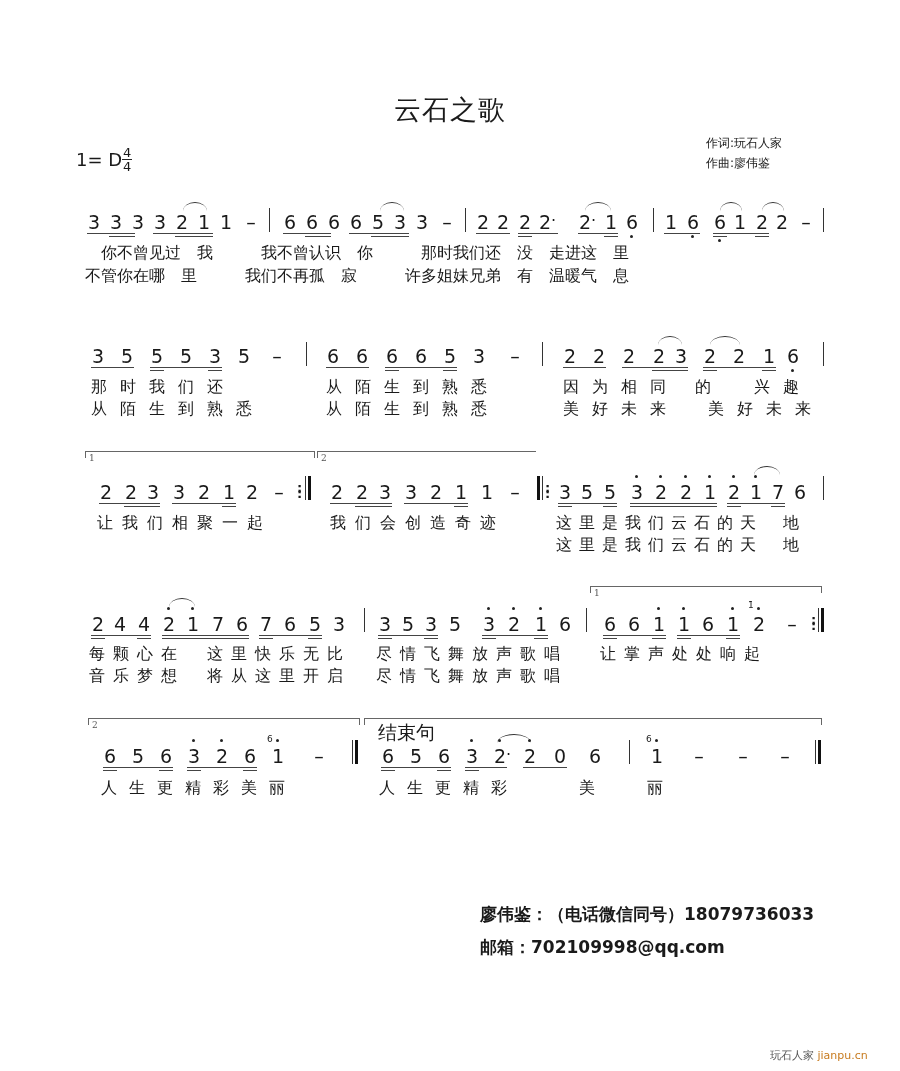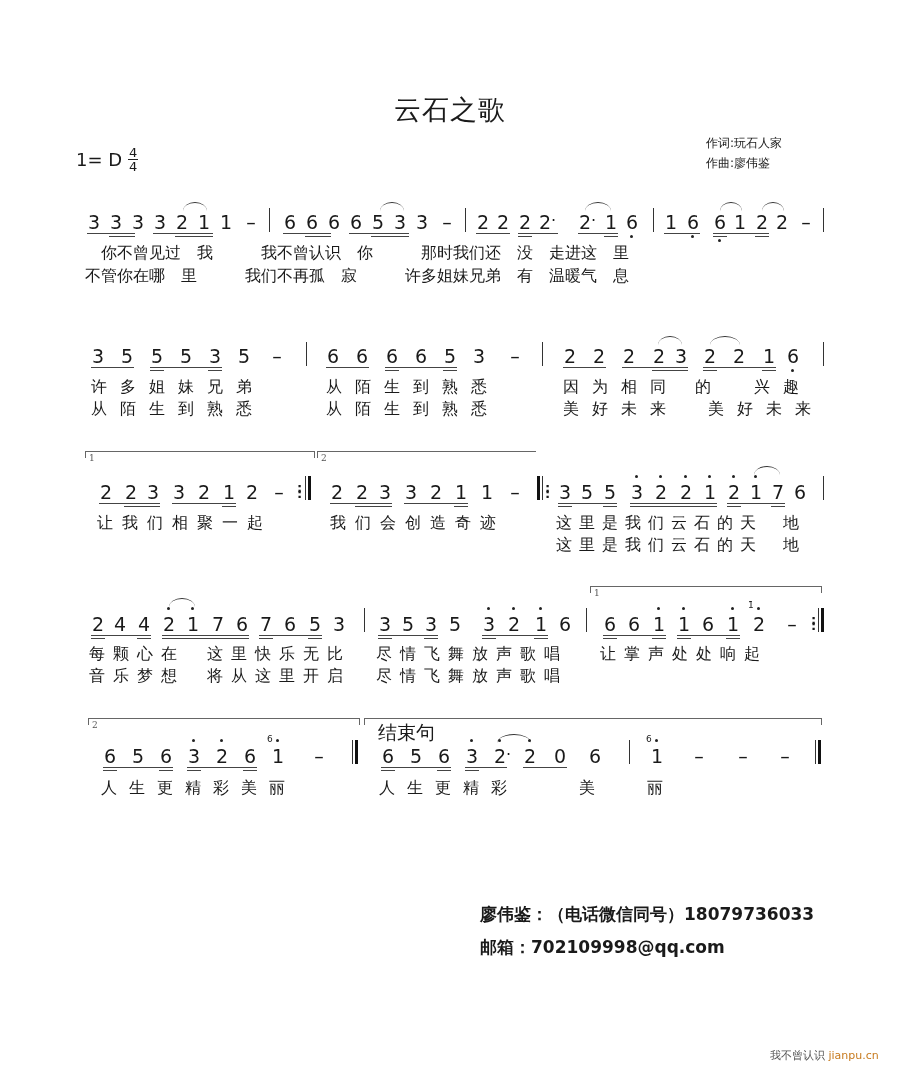--- a/index.html
+++ b/index.html
@@ -1,20 +1,20 @@
 <!DOCTYPE html>
 <html><head>
 <meta charset="utf-8">
 <style>
   html, body { margin:0; padding:0; background:#ffffff; }
   body { width:900px; height:1071px; position:relative; overflow:hidden;
          font-family:"DejaVu Sans","Liberation Sans",sans-serif; color:#1a1a1a; }
   .abs { position:absolute; }
   .title { left:0; width:900px; top:92px; text-align:center; font-size:27px; letter-spacing:1px; }
-  .key { left:76px; top:146px; font-size:18px; display:flex; align-items:center; gap:6px; }
+  .key { left:76px; top:146px; font-size:18px; display:flex; align-items:center; }
   .frac { display:inline-flex; flex-direction:column; align-items:center; font-size:13px; line-height:13px; }
   .frac .bar { width:10px; height:1px; background:#222; }
   .credits { left:706px; top:133px; font-size:12px; line-height:20px; }
 
   .staff { position:absolute; left:0; width:900px; }
   .n { position:absolute; font-size:19px; width:14px; text-align:center; line-height:22px; }
   .n .hi { position:absolute; left:5px; top:-6px; width:3px; height:3px; border-radius:50%; background:#222; }
   .n .lo { position:absolute; left:5px; top:24px; width:3px; height:3px; border-radius:50%; background:#222; }
   .dotr { position:absolute; font-size:16px; }
   .ul { position:absolute; height:1px; background:#444; }
@@ -154,21 +154,21 @@
   <div class="ul" style="left:563px;width:43px;top:367px"></div>
   <div class="ul" style="left:622px;width:66px;top:367px"></div>
   <div class="ul" style="left:652px;width:36px;top:370px"></div>
   <div class="ul" style="left:703px;width:73px;top:367px"></div>
   <div class="ul" style="left:703px;width:14px;top:370px"></div>
   <div class="ul" style="left:762px;width:14px;top:370px"></div>
   <div class="slur" style="left:658px;width:24px;top:336px"></div>
   <div class="slur" style="left:710px;width:30px;top:336px"></div>
   <div class="bl" style="left:823px;top:342px;height:24px"></div>
 
-  <div class="lyr" style="left:91px;top:377px;letter-spacing:13px">许多姐妹兄弟</div>
+  <div class="lyr" style="left:91px;top:377px;letter-spacing:13px">那时我们还</div>
   <div class="lyr" style="left:326px;top:377px;letter-spacing:13px">从陌生到熟悉</div>
   <div class="lyr" style="left:563px;top:377px;letter-spacing:13px">因为相同<span style="display:inline-block;width:16px"></span>的<span style="display:inline-block;width:30px"></span>兴趣</div>
   <div class="lyr" style="left:91px;top:399px;letter-spacing:13px">从陌生到熟悉</div>
   <div class="lyr" style="left:326px;top:399px;letter-spacing:13px">从陌生到熟悉</div>
   <div class="lyr" style="left:563px;top:399px;letter-spacing:13px">美好未来　美好未来</div>
 </div>
 
 <div class="staff" style="top:0">
   <div class="volta" style="left:85px;top:451px;width:228px">
       <span>1</span>
@@ -355,15 +355,15 @@
   <div class="blthick" style="left:818px;top:740px;height:24px"></div>
 
   <div class="lyr" style="left:101px;top:778px;letter-spacing:12px">人生更精彩美丽</div>
   <div class="lyr" style="left:379px;top:778px;letter-spacing:12px">人生更精彩<span style="display:inline-block;width:60px"></span>美<span style="display:inline-block;width:40px"></span>丽</div>
 </div>
 
 <div class="abs contact" style="top:903px">廖伟鉴：（电话微信同号）18079736033</div>
 <div class="abs contact" style="top:936px">邮箱：702109998@qq.com</div>
 
 <div class="abs wm">
-  <span>我不曾认识</span>
+  <span>玩石人家</span>
   <span class="en">jianpu.cn</span>
 </div>
 
 </body></html>

